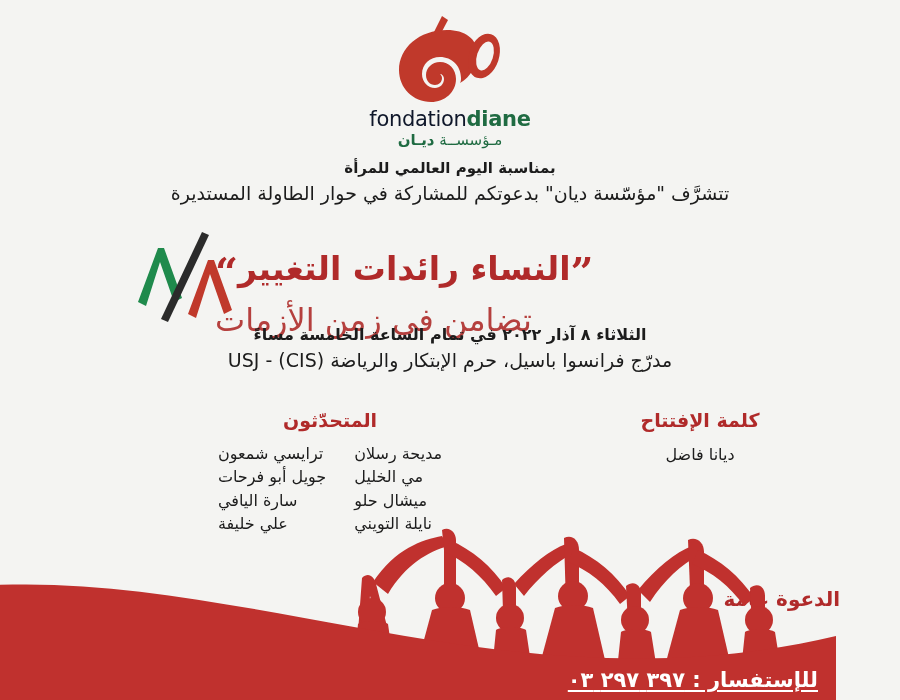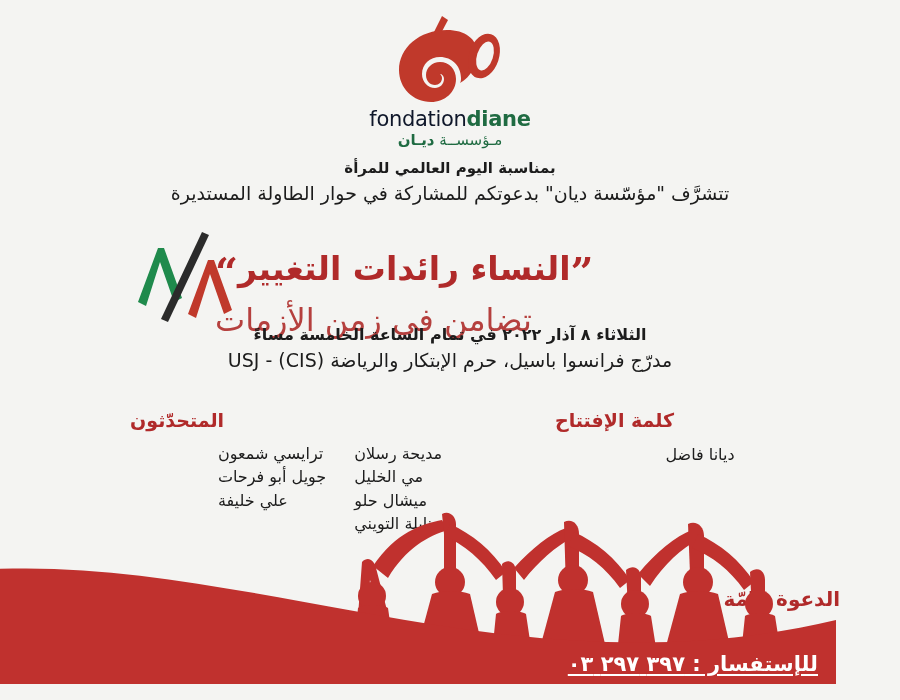--- a/index.html
+++ b/index.html
@@ -149,21 +149,21 @@
     position: absolute;
     top: 408px;
     left: 0;
     width: 900px;
     height: 150px;
   }
   .col-head {
     font-size: 19px;
     font-weight: 700;
     color: #b02a2a;
-    text-align: left;
+    text-align: center;
     line-height: 1.3;
   }
   .name {
     font-size: 16px;
     font-weight: 400;
     color: #1c1c1c;
     line-height: 1.47;
     white-space: nowrap;
   }
   .opening {
@@ -198,21 +198,21 @@
     right: 60px;
     font-size: 20px;
     font-weight: 700;
     color: #b02a2a;
   }
 
   
   .bottom-art {
     position: absolute;
     left: 0;
-    bottom: 16px;
+    bottom: 0;
     width: 836px;
     height: 180px;
   }
   .contact {
     position: absolute;
     bottom: 8px;
     right: 18px;
     font-size: 21px;
     font-weight: 700;
     color: #ffffff;
@@ -280,20 +280,21 @@
       <div class="speakers-cols">
         <div class="sp-col left-col">
           <span class="name">مديحة رسلان</span>
           <span class="name">مي الخليل</span>
           <span class="name">ميشال حلو</span>
           <span class="name">نايلة التويني</span>
         </div>
         <div class="sp-col right-col">
           <span class="name">ترايسي شمعون</span>
           <span class="name">جويل أبو فرحات</span>
+          <span class="name">سارة اليافي</span>
           <span class="name">علي خليفة</span>
         </div>
       </div>
     </div>
   </div>
 
   <div class="open-invite">الدعوة عامّة</div>
 
   <div class="bottom-art">
     <svg viewBox="0 0 900 180" width="900" height="180" preserveAspectRatio="none">

